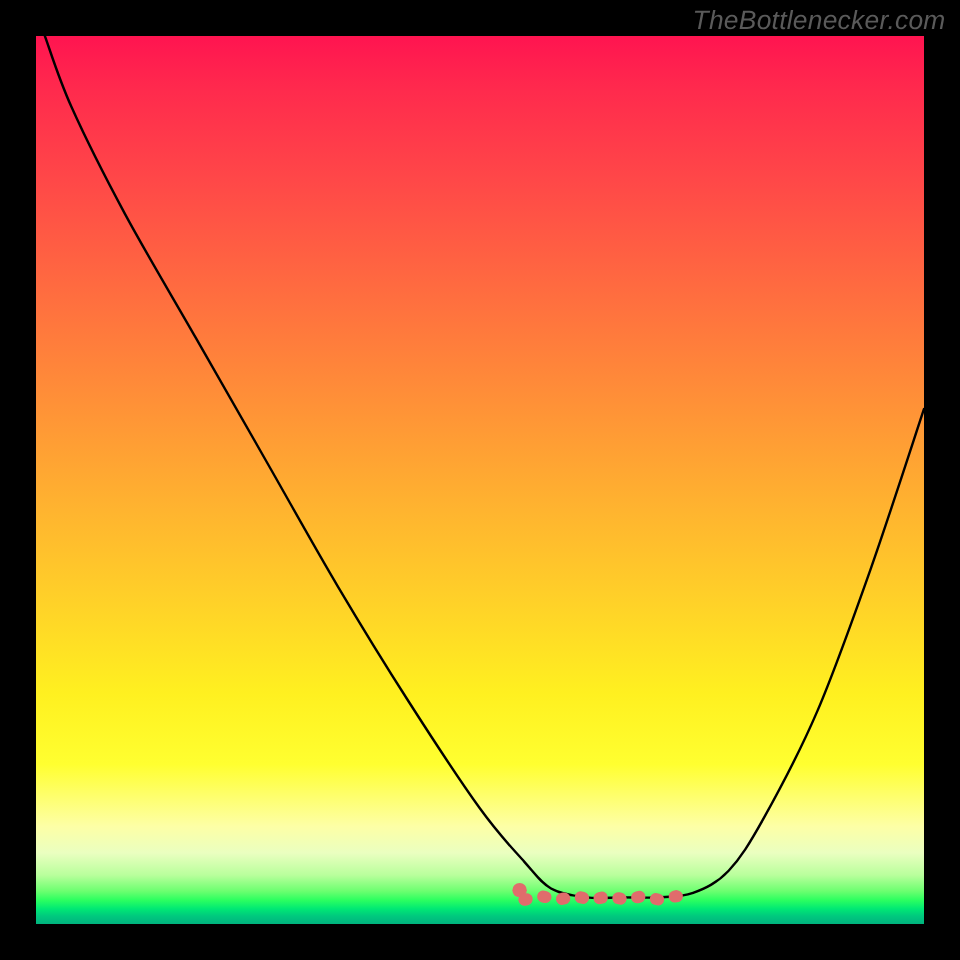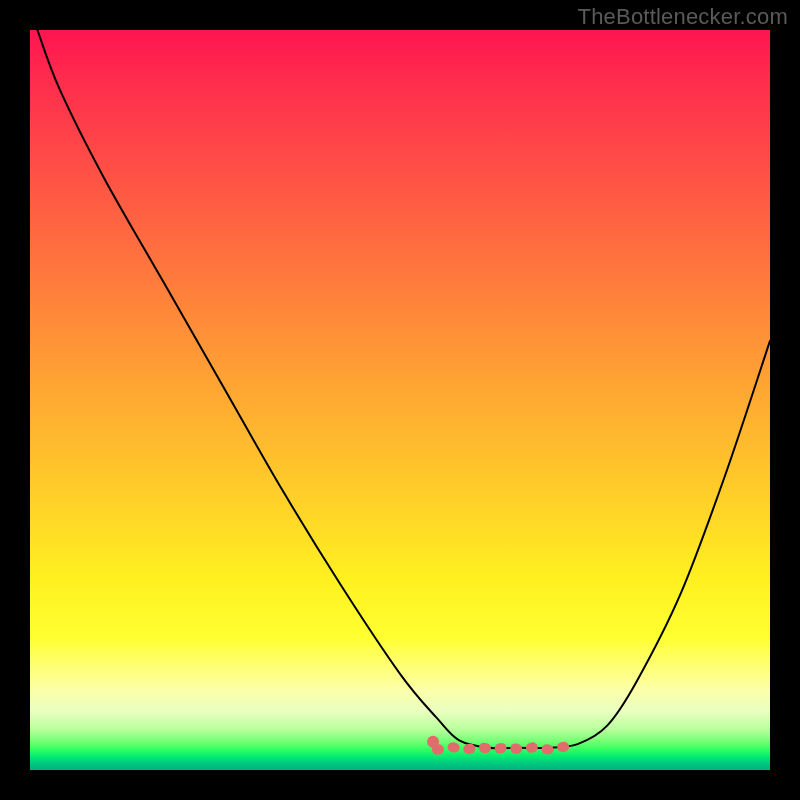--- a/index.html
+++ b/index.html
@@ -19,20 +19,21 @@
   }
   .watermark {
     position: absolute;
     top: 4px;
     right: 12px;
     color: #5a5a5a;
     font-size: 22px;
     font-weight: 500;
     letter-spacing: 0.2px;
     z-index: 10;
+    font-style: italic;
   }
   .plot-area {
     
     position: absolute;
     left: 30px;
     top: 30px;
     width: 740px;
     height: 740px;
     overflow: hidden;
   }

